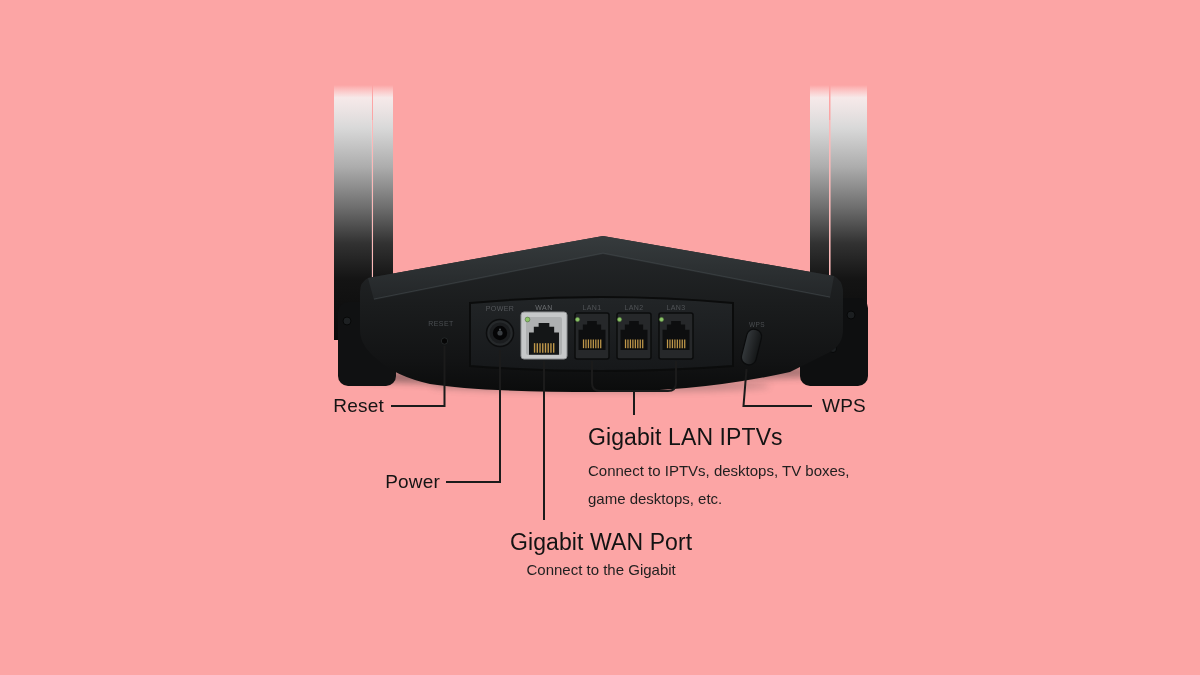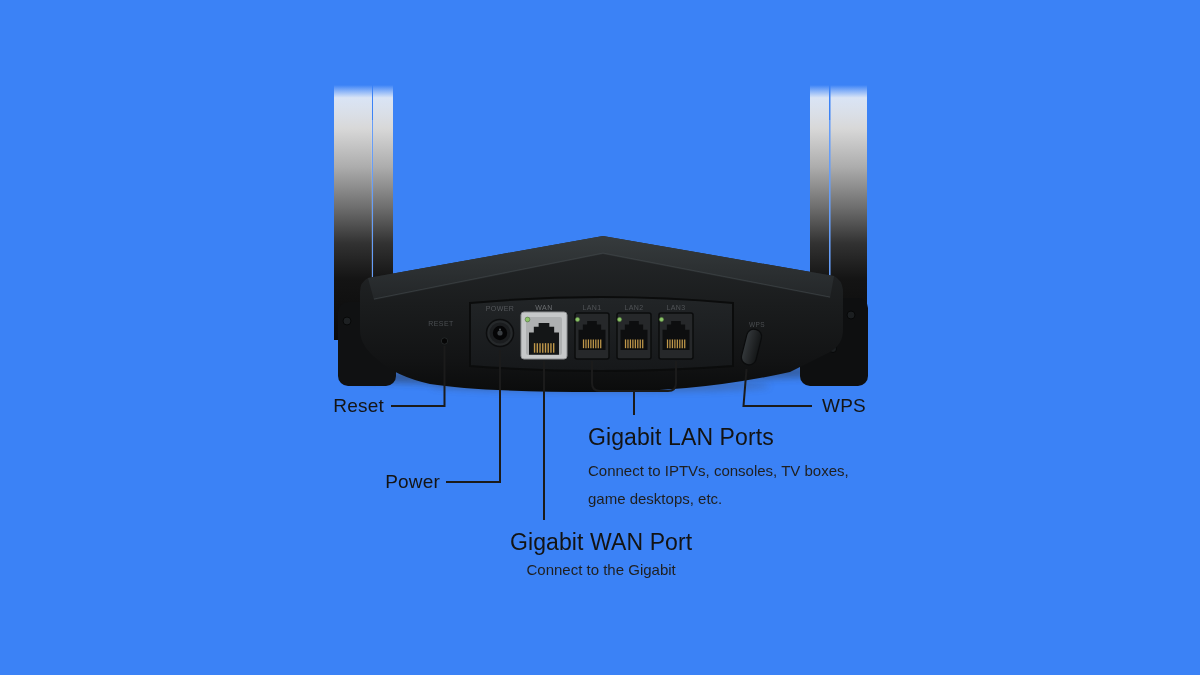--- a/index.html
+++ b/index.html
@@ -1,17 +1,17 @@
 <!DOCTYPE html>
 <html><head>
 <meta charset="utf-8">
 <style>
   html,body{margin:0;padding:0;background:#ffffff;}
   #stage{
-    position:relative;width:1200px;height:675px;background:#3b82f6;
+    position:relative;width:1200px;height:675px;background:#fca5a5;
     font-family:"Liberation Sans", sans-serif;overflow:hidden;
   }
   #router-svg{position:absolute;left:0;top:0;}
   .callout{position:absolute;color:#141414;white-space:nowrap;}
   .callout-small{font-size:19px;letter-spacing:.2px;}
   .callout-title{font-size:23px;letter-spacing:.1px;color:#131313;}
   .callout-desc{font-size:15px;line-height:28px;color:#1f1f1f;}
   .align-right{text-align:right;}
   svg text{font-family:"Liberation Sans", sans-serif;}
   .panel-label{letter-spacing:.4px;}
@@ -171,23 +171,23 @@
     </g>
   </svg>
 
   <div class="callout callout-small align-right" style="left:254px;top:395px;width:130px;">Reset</div>
 
   <div class="callout callout-small align-right" style="left:310px;top:471px;width:130px;">Power</div>
 
   <div class="callout callout-small" style="left:822px;top:395px;">WPS</div>
 
   <div class="callout" style="left:588px;top:424px;">
-    <div class="callout-title">Gigabit LAN Ports</div>
+    <div class="callout-title">Gigabit LAN IPTVs</div>
     <div class="callout-desc" style="margin-top:6px;">
-      <div>Connect to IPTVs, consoles, TV boxes,</div>
+      <div>Connect to IPTVs, desktops, TV boxes,</div>
       <div>game desktops, etc.</div>
     </div>
   </div>
 
   <div class="callout" style="left:510px;top:529px;text-align:center;">
     <div class="callout-title">Gigabit WAN Port</div>
     <div class="callout-desc" style="margin-top:4px;line-height:20px;">Connect to the Gigabit</div>
   </div>
 
 </div>

